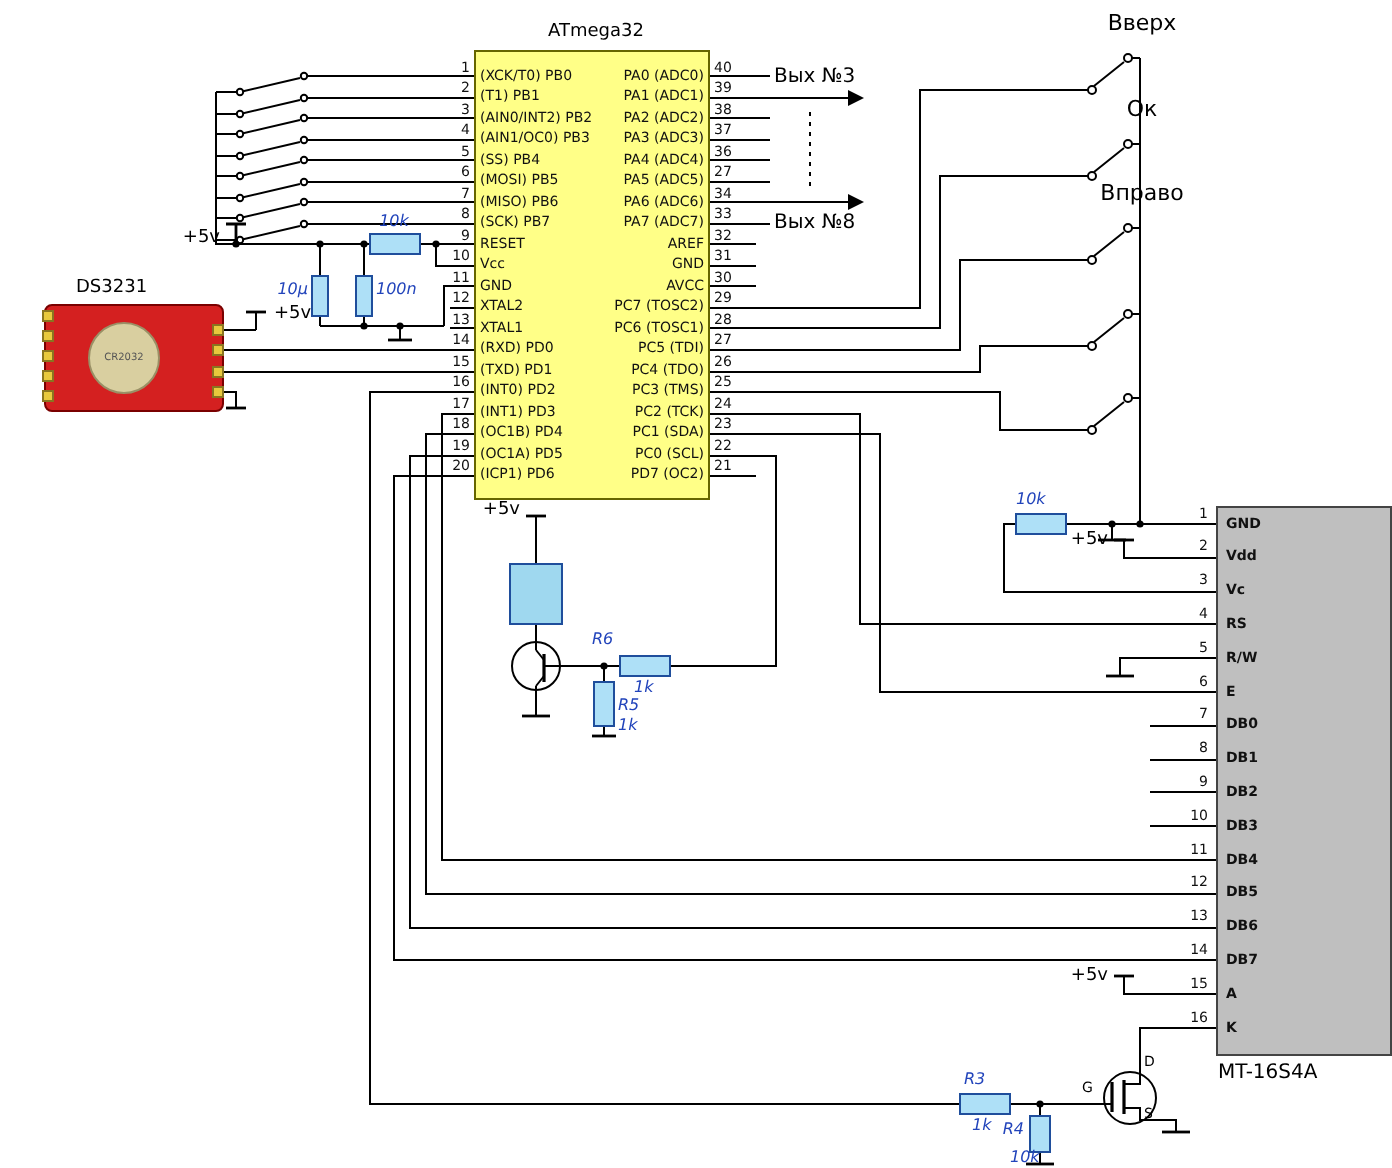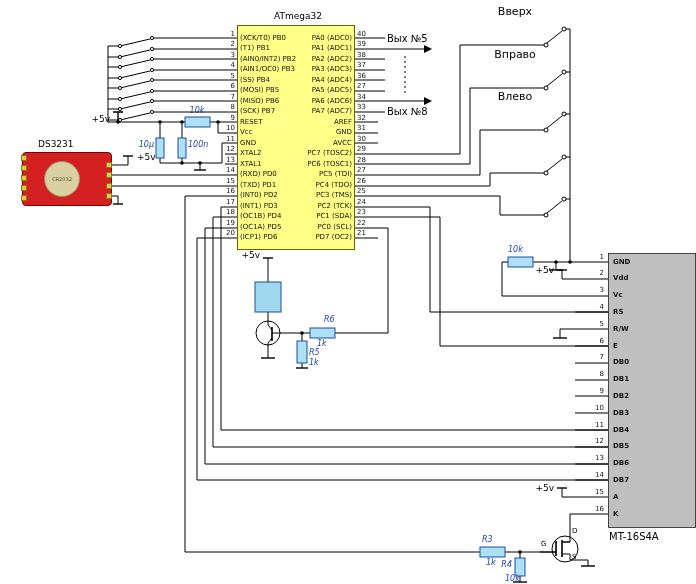--- a/index.html
+++ b/index.html
@@ -15,21 +15,21 @@
             background:#bfbfbf;border:1px solid #444;box-sizing:border-box;}
   .rtc-body{position:absolute;left:22px;top:152px;width:90px;height:54px;
             background:#d42020;border:1px solid #7a0000;border-radius:4px;box-sizing:border-box;}
   .rtc-batt{position:absolute;left:44px;top:161px;width:36px;height:36px;border-radius:50%;
             background:#d9cfa0;border:1px solid #9a9066;box-sizing:border-box;}
   .pad{position:absolute;width:6px;height:6px;background:#e8c93d;border:1px solid #8a7520;box-sizing:border-box;}
   .pin-col{position:absolute;}
   .pin-col div{height:10.53px;line-height:10.53px;font-size:7px;color:#111;white-space:nowrap;}
   .lcd-col div{height:16.8px;line-height:16.8px;white-space:nowrap;}
   .num{color:#333;}
-  .btn-col{position:absolute;left:475px;top:6px;width:80px;}
+  .btn-col{position:absolute;left:531px;top:6px;width:80px;}
   .btn-col .btn-block{height:42.6px;text-align:center;}
   .btn-col .btn-label{font-size:11px;color:#000;line-height:12px;}
   .ra{text-align:right;}
   .ctr{text-align:center;}
 </style>
 </head>
 <body>
 
 <div id="stage">
 
@@ -319,41 +319,41 @@
   <div class="pad" style="left:106px;top:172px;"></div>
   <div class="pad" style="left:106px;top:183px;"></div>
   <div class="pad" style="left:106px;top:193px;"></div>
 
   <div class="btn-col">
 
   <div class="btn-block">
       <div class="btn-label">Вверх</div>
     </div>
       <div class="btn-block">
+      <div class="btn-label">Ок</div>
+    </div>
+      <div class="btn-block">
       <div class="btn-label">Вправо</div>
     </div>
-      <div class="btn-block">
-      <div class="btn-label">Влево</div>
-    </div>
-    </div>
-
-  <div class="lbl" style="left:387px;top:33px;font-size:10px;">Вых №5</div>
+    </div>
+
+  <div class="lbl" style="left:387px;top:33px;font-size:10px;">Вых №3</div>
   <div class="lbl" style="left:387px;top:106px;font-size:10px;">Вых №8</div>
 
   <div class="lbl ra" style="left:76px;top:114px;width:34px;">+5v</div>
   <div class="lbl" style="left:137px;top:152px;">+5v</div>
   <div class="lbl ra" style="left:234px;top:250px;width:26px;">+5v</div>
   <div class="lbl ra" style="left:522px;top:265px;width:32px;">+5v</div>
   <div class="lbl ra" style="left:522px;top:483px;width:32px;">+5v</div>
 
   <div class="val ctr" style="left:182px;top:106px;width:30px;">10k</div>
   <div class="val ra" style="left:130px;top:140px;width:24px;">10μ</div>
   <div class="val" style="left:188px;top:140px;">100n</div>
   <div class="val" style="left:508px;top:245px;">10k</div>
-  <div class="val" style="left:324px;top:315px;text-align:center;">R6</div>
+  <div class="val" style="left:296px;top:315px;text-align:center;">R6</div>
   <div class="val" style="left:317px;top:339px;">1k</div>
   <div class="val" style="left:309px;top:348px;">R5</div>
   <div class="val" style="left:309px;top:358px;">1k</div>
   <div class="val" style="left:482px;top:535px;">R3</div>
   <div class="val" style="left:486px;top:558px;">1k</div>
   <div class="val ra" style="left:494px;top:560px;width:18px;">R4</div>
   <div class="val" style="left:505px;top:574px;">10k</div>
 
   <div class="lbl tiny" style="left:541px;top:540px;">G</div>
   <div class="lbl tiny" style="left:572px;top:527px;">D</div>

